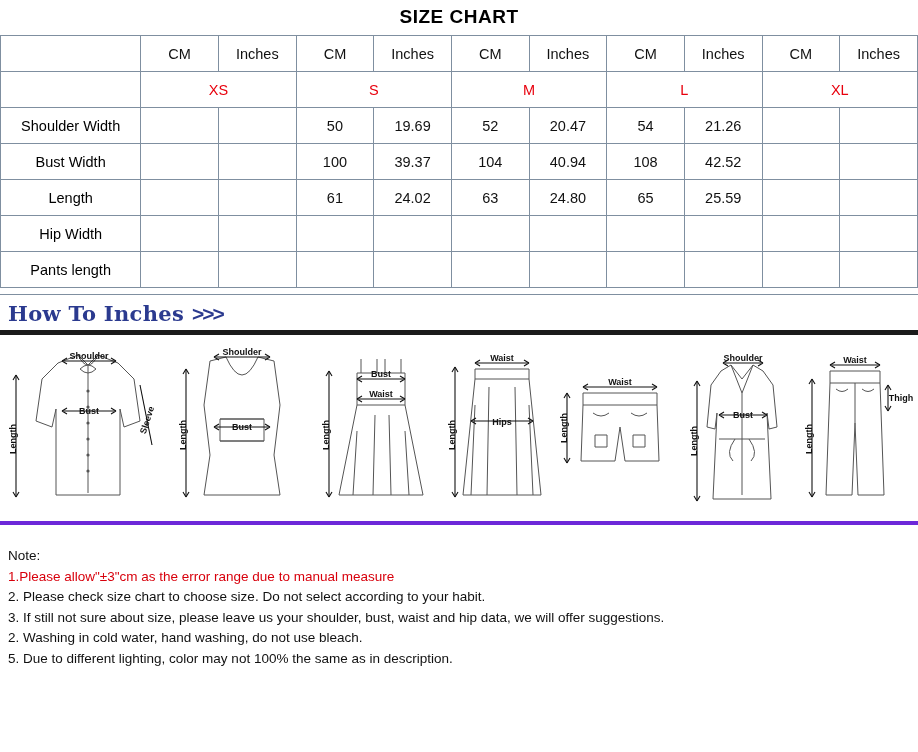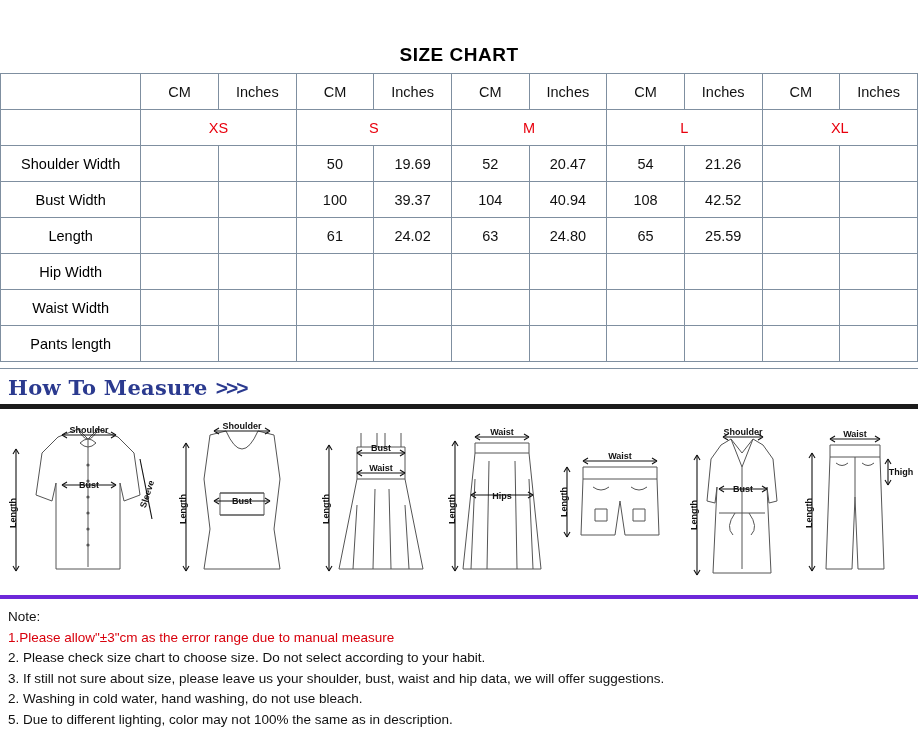--- a/index.html
+++ b/index.html
@@ -19,21 +19,20 @@
   }
 
   
   .title {
     text-align: center;
     font-size: 19px;
     font-weight: bold;
     letter-spacing: 0.5px;
     padding: 6px 0 7px 0;
     color: #000;
-    margin-top: 38px;
   }
 
   
   table.size-chart {
     border-collapse: collapse;
     width: 918px;
     table-layout: fixed;
   }
   table.size-chart td, table.size-chart th {
     border: 1px solid #7f8fa0;
@@ -108,21 +107,21 @@
   }
   .fig {
     position: absolute;
     top: 0;
     height: 186px;
   }
   .fig svg { display: block; }
 
   
   .notes {
-    padding: 8px 0 0 8px;
+    padding: 21px 0 0 8px;
     font-size: 13.5px;
     line-height: 1.52;
     color: #111;
   }
   .notes div { white-space: pre; }
   .note-red { color: #d8000c; }
 
   .lbl { font: bold 9px "Liberation Sans", sans-serif; fill: #111; }
 </style>
 </head>
@@ -219,53 +218,40 @@
         <td class="shade"></td>
         <td class="shade"></td>
         <td class="shade"></td>
         <td class="shade"></td>
         <td class="shade"></td>
         <td class="shade"></td>
         <td class="shade"></td>
         <td class="shade"></td>
       </tr>
 
-      <tr>
-        <td class="rowlabel">Waist Width</td>
-        <td class="shade"></td>
-        <td class="shade"></td>
-        <td class="shade"></td>
-        <td class="shade"></td>
-        <td class="shade"></td>
-        <td class="shade"></td>
-        <td class="shade"></td>
-        <td class="shade"></td>
-        <td class="shade"></td>
-        <td class="shade"></td>
-      </tr>
 
       <tr>
         <td class="rowlabel">Pants length</td>
         <td class="shade"></td>
         <td class="shade"></td>
         <td class="shade"></td>
         <td class="shade"></td>
         <td class="shade"></td>
         <td class="shade"></td>
         <td class="shade"></td>
         <td class="shade"></td>
         <td class="shade"></td>
         <td class="shade"></td>
       </tr>
     </tbody>
   </table>
 
   <div class="howto-wrap">
     <div class="howto-head">
-      <span class="howto-title">How To Measure</span>
+      <span class="howto-title">How To Inches</span>
       <span class="howto-arrows">&gt;&gt;&gt;</span>
     </div>
     <div class="rule"></div>
 
     <div class="figs">
 
       <div class="fig" style="left:0px;width:170px;">
         <svg width="170" height="186" viewBox="0 0 170 186">
           <g fill="none" stroke="#555" stroke-width="1">
             <path d="M58 28 L78 20 L88 30 L98 20 L118 28 L134 44 L140 86 L124 92 L120 74 L120 160 L56 160 L56 74 L52 92 L36 86 L42 44 Z"></path>

